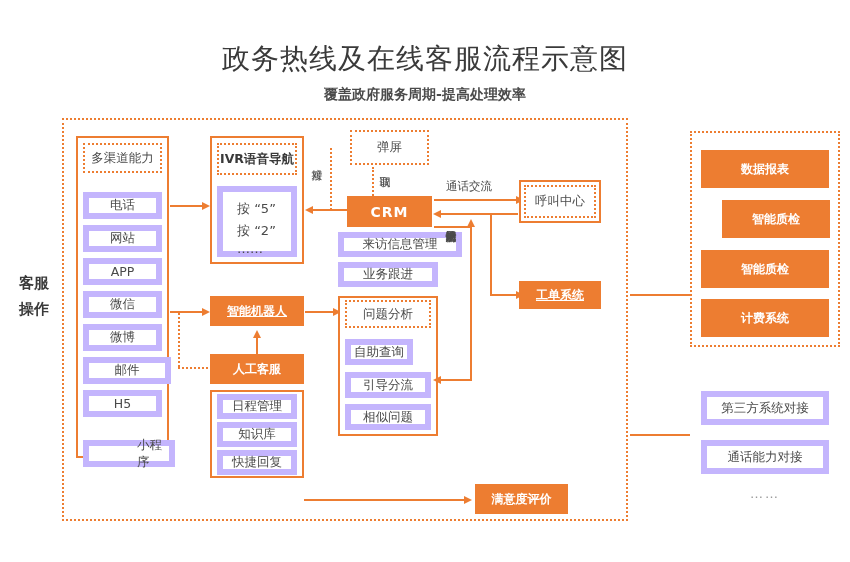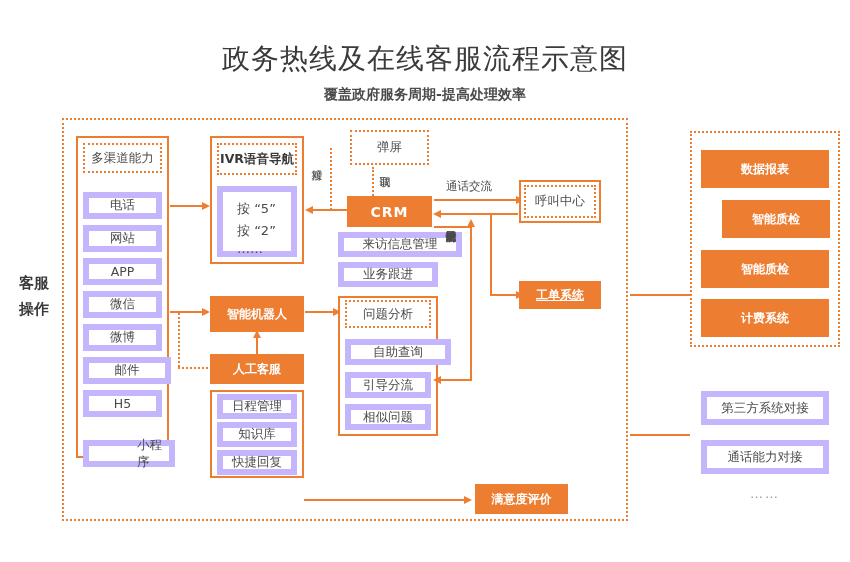--- a/index.html
+++ b/index.html
@@ -107,36 +107,36 @@
 <div class="abs fill" style="left:347px;top:196px;width:85px;height:31px;font-size:14px;letter-spacing:1px;">CRM</div>
 <div class="abs item" style="left:338px;top:232px;width:124px;height:25px;">来访信息管理</div>
 <div class="abs item" style="left:338px;top:262px;width:100px;height:25px;">业务跟进</div>
 
 <div class="abs ctext" style="left:446px;top:179px;">通话交流</div>
 <div class="abs hline" style="left:434px;top:199px;width:84px;"></div>
 <div class="abs arr-r" style="left:516px;top:195.5px;"></div>
 <div class="abs hline" style="left:440px;top:213px;width:78px;"></div>
 <div class="abs arr-l" style="left:433px;top:209.5px;"></div>
 
-<div class="abs fill" style="left:210px;top:296px;width:94px;height:36px;">智能机器人</div>
+<div class="abs fill" style="left:210px;top:296px;width:94px;height:30px;text-decoration:underline;">智能机器人</div>
 <div class="abs vline" style="left:256px;top:337px;height:19px;"></div>
 <div class="abs arr-u" style="left:252.5px;top:330px;"></div>
 <div class="abs fill" style="left:210px;top:354px;width:94px;height:30px;">人工客服</div>
 
 <div class="abs grp" style="left:210px;top:390px;width:94px;height:88px;"></div>
 <div class="abs item" style="left:217px;top:394px;width:80px;height:25px;">日程管理</div>
 <div class="abs item" style="left:217px;top:422px;width:80px;height:25px;">知识库</div>
 <div class="abs item" style="left:217px;top:450px;width:80px;height:25px;">快捷回复</div>
 
 <div class="abs hline" style="left:305px;top:311px;width:30px;"></div>
 <div class="abs arr-r" style="left:333px;top:307.5px;"></div>
 
 <div class="abs grp" style="left:338px;top:296px;width:100px;height:140px;"></div>
 <div class="abs dash" style="left:345px;top:300px;width:86px;height:28px;">问题分析</div>
-<div class="abs item" style="left:345px;top:339px;width:106px;height:26px;">自助查询</div>
+<div class="abs item" style="left:345px;top:339px;width:68px;height:26px;">自助查询</div>
 <div class="abs item" style="left:345px;top:372px;width:86px;height:26px;">引导分流</div>
 <div class="abs item" style="left:345px;top:404px;width:86px;height:26px;">相似问题</div>
 
 <div class="abs vtext" style="left:444px;top:222px;">记录来访者反馈问题</div>
 
 <div class="abs vline" style="left:470px;top:226px;height:155px;"></div>
 <div class="abs hline" style="left:440px;top:379px;width:32px;"></div>
 <div class="abs arr-l" style="left:433px;top:375.5px;"></div>
 <div class="abs hline" style="left:434px;top:226px;width:38px;"></div>
 <div class="abs arr-u" style="left:466.5px;top:219px;"></div>

